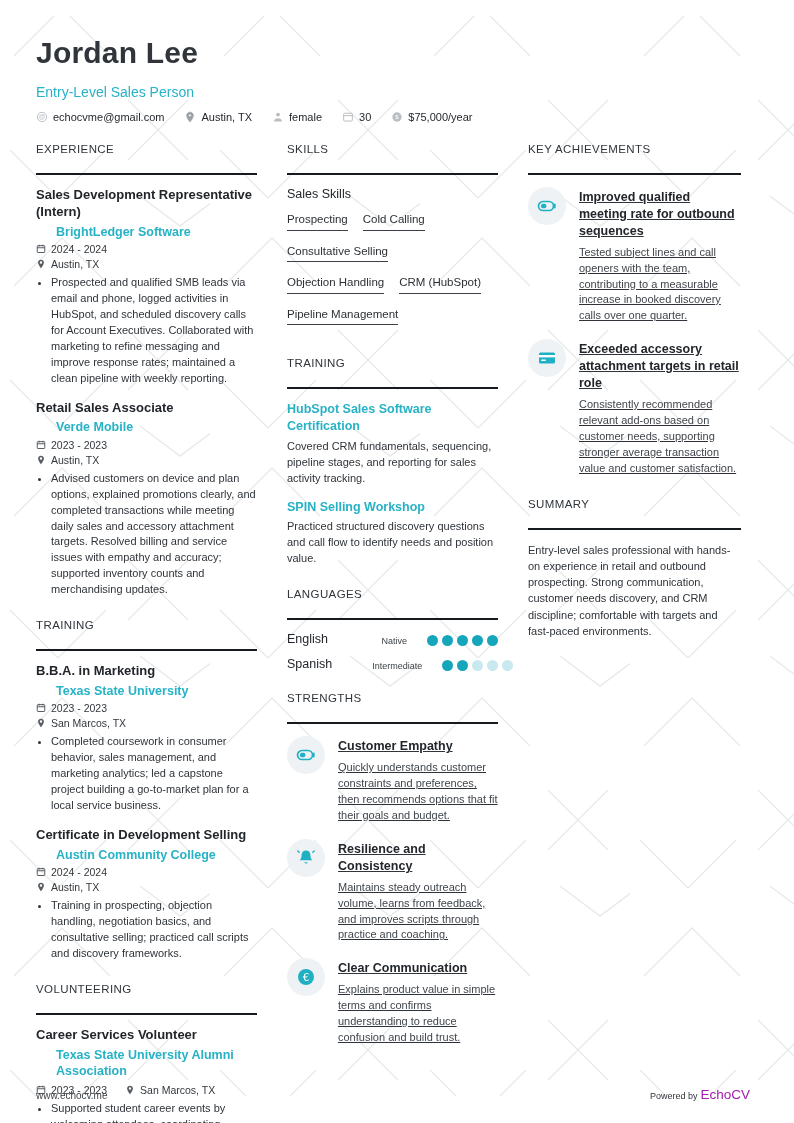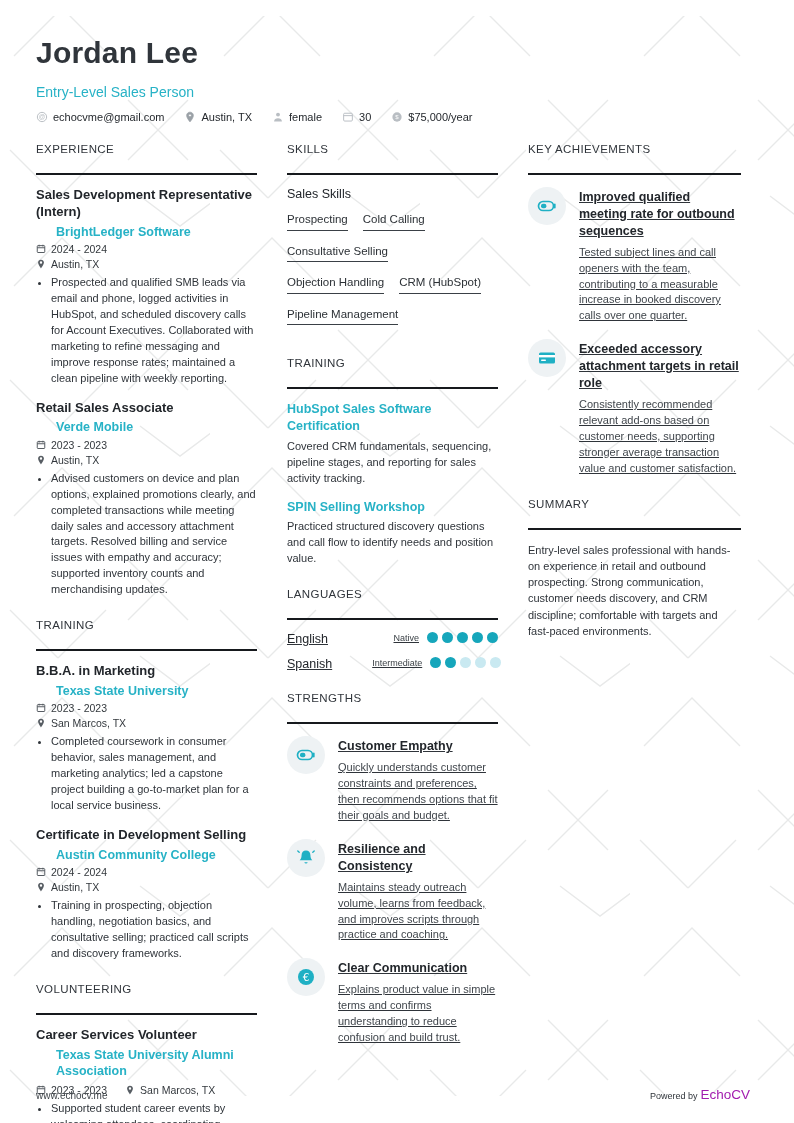--- a/index.html
+++ b/index.html
@@ -46,23 +46,23 @@
   .skill-group { font-size: 12.5px; font-weight: 500; color: #22262b; margin-bottom: 9px; }
   .tags { line-height: 1; }
   .tag { display: inline-block; margin: 0 15px 11px 0; padding-bottom: 4px; border-bottom: 1px solid #3a4046; font-size: 11.5px; color: #2c3136; }
 
   
   .tr-item { margin-bottom: 12px; }
   .tr-title { font-size: 12.5px; font-weight: 700; color: #27b2c6; line-height: 1.35; margin-bottom: 4px; }
   .tr-desc { font-size: 11px; color: #2f343a; line-height: 1.45; }
 
   
-  .lang-row { display: flex; align-items: flex-start; justify-content: space-between; margin-bottom: 11px; text-decoration: underline; }
+  .lang-row { display: flex; align-items: flex-end; justify-content: space-between; margin-bottom: 11px; }
   .lang-name { font-size: 12.5px; color: #22262b; }
-  .lang-right { display: flex; align-items: center; gap: 8px; margin-left: 40px; }
+  .lang-right { display: flex; align-items: center; gap: 20px; margin-left: 40px; }
   .lang-level { font-size: 9px; color: #3c4247; }
   .dots { display: flex; gap: 4px; }
   .dot { width: 11px; height: 11px; border-radius: 50%; background: #c9e9f1; }
   .dot.filled { background: #16a6bb; }
 
   
   .feat { display: grid; grid-template-columns: 38px 1fr; column-gap: 13px; margin-bottom: 15px; text-decoration: underline; }
   .icon-circle { width: 38px; height: 38px; border-radius: 50%; background: #eef2f4; display: flex; align-items: center; justify-content: center; }
   .feat-title { font-size: 12.5px; font-weight: 600; color: #22262b; line-height: 1.35; margin: 2px 0 5px; }
   .feat-desc { font-size: 11px; color: #40464c; line-height: 1.45; }

